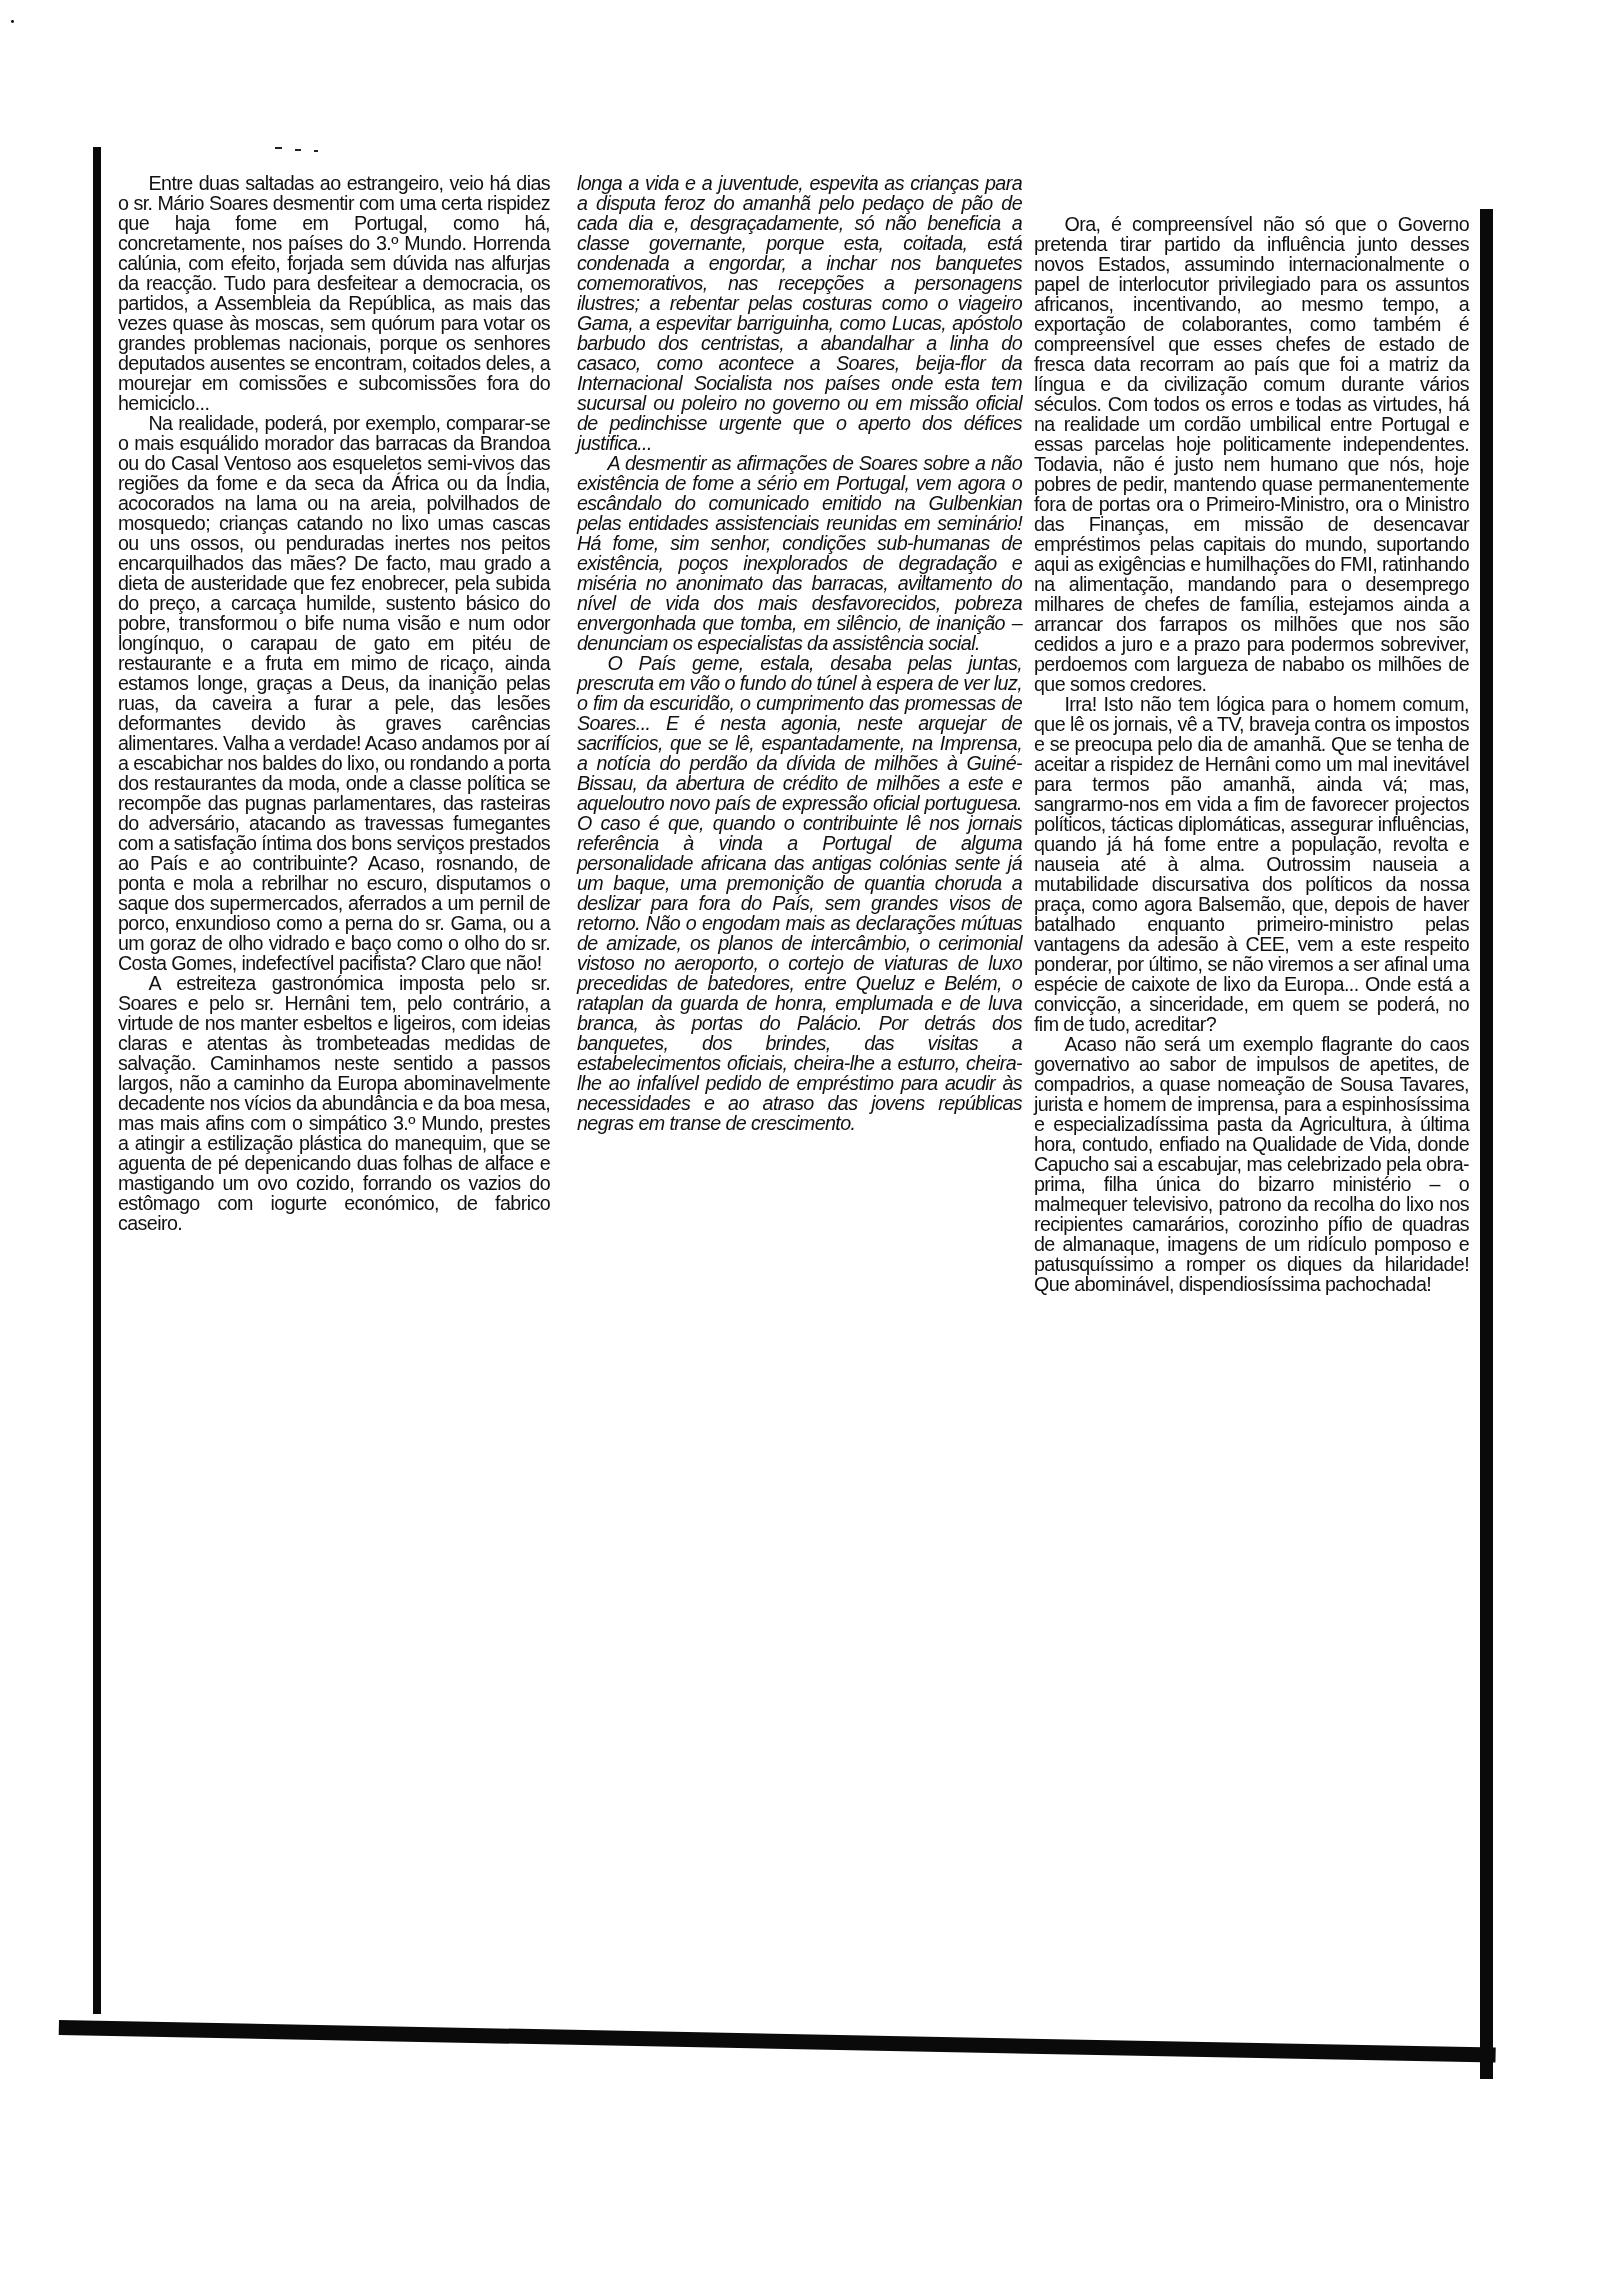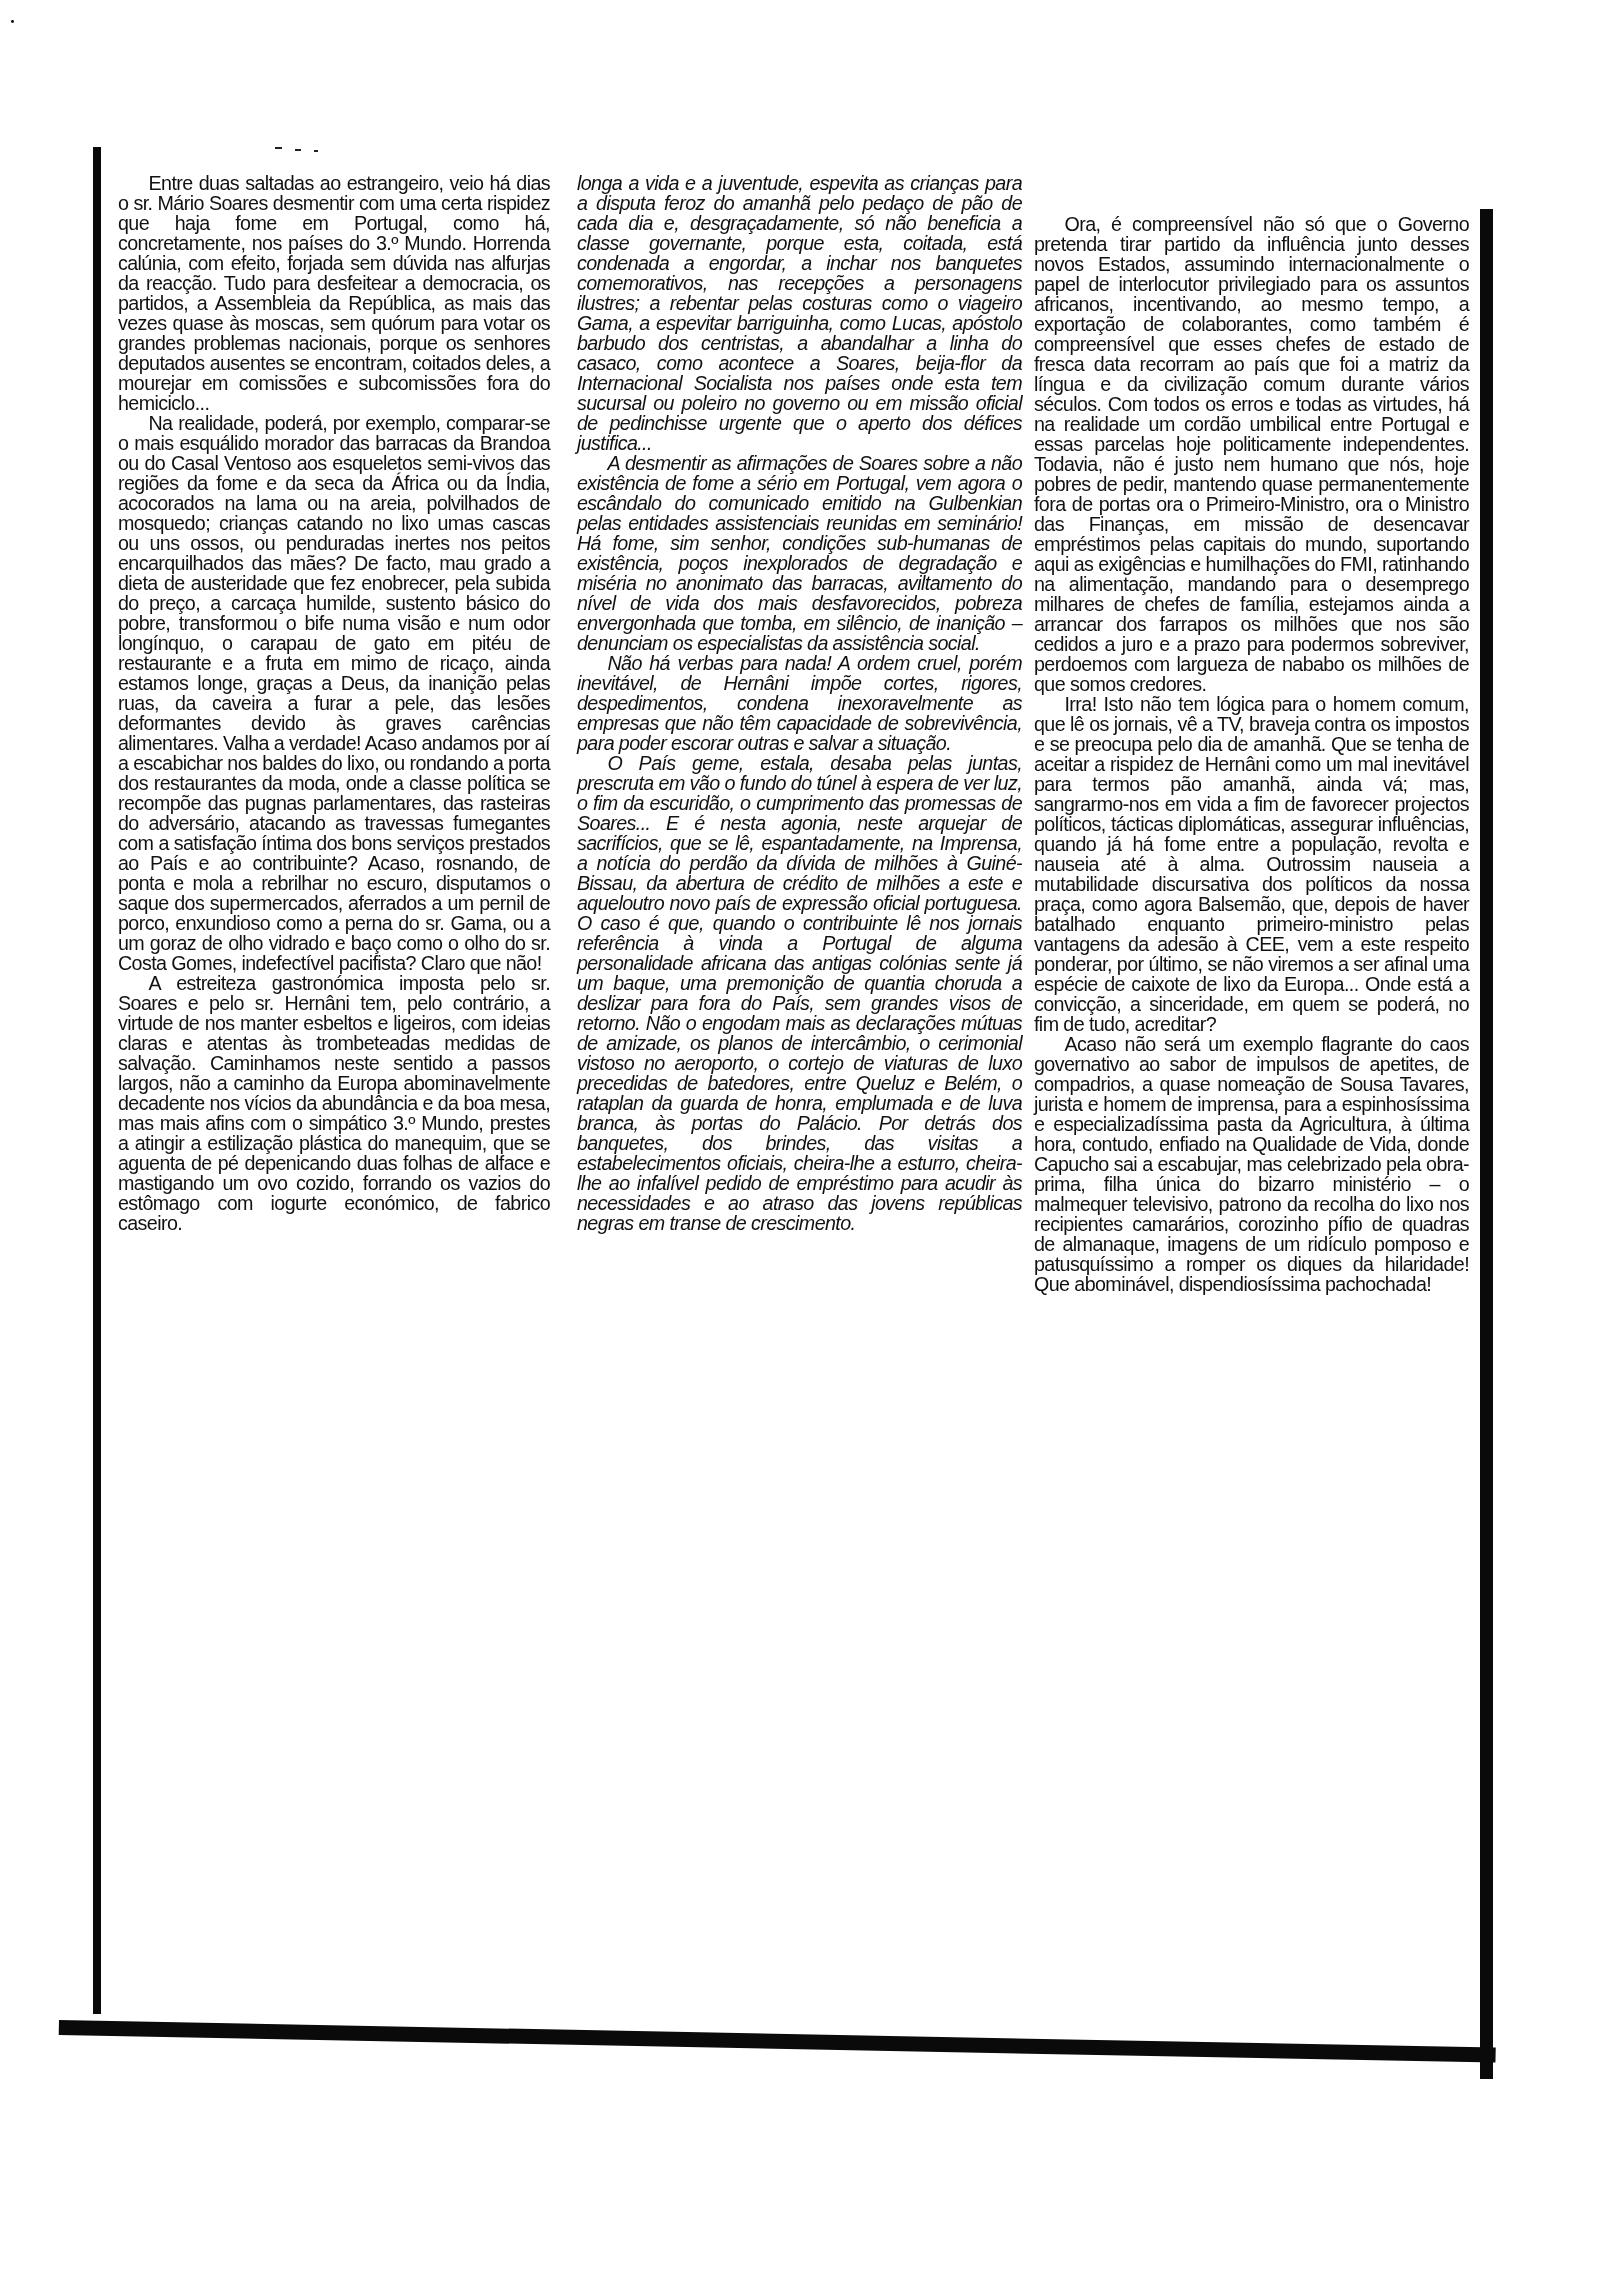--- a/index.html
+++ b/index.html
@@ -40,21 +40,20 @@
 
   <div class="col c1">
     <p>Entre duas saltadas ao estrangeiro, veio há dias o sr. Mário Soares desmentir com uma certa rispidez que haja fome em Portugal, como há, concretamente, nos países do 3.º Mundo. Horrenda calúnia, com efeito, forjada sem dúvida nas alfurjas da reacção. Tudo para desfeitear a democracia, os partidos, a Assembleia da República, as mais das vezes quase às moscas, sem quórum para votar os grandes problemas nacionais, porque os senhores deputados ausentes se encontram, coitados deles, a mourejar em comissões e subcomissões fora do hemiciclo...</p>
     <p>Na realidade, poderá, por exemplo, comparar-se o mais esquálido morador das barracas da Brandoa ou do Casal Ventoso aos esqueletos semi-vivos das regiões da fome e da seca da África ou da Índia, acocorados na lama ou na areia, polvilhados de mosquedo; crianças catando no lixo umas cascas ou uns ossos, ou penduradas inertes nos peitos encarquilhados das mães? De facto, mau grado a dieta de austeridade que fez enobrecer, pela subida do preço, a carcaça humilde, sustento básico do pobre, transformou o bife numa visão e num odor longínquo, o carapau de gato em pitéu de restaurante e a fruta em mimo de ricaço, ainda estamos longe, graças a Deus, da inanição pelas ruas, da caveira a furar a pele, das lesões deformantes devido às graves carências alimentares. Valha a verdade! Acaso andamos por aí a escabichar nos baldes do lixo, ou rondando a porta dos restaurantes da moda, onde a classe política se recompõe das pugnas parlamentares, das rasteiras do adversário, atacando as travessas fumegantes com a satisfação íntima dos bons serviços prestados ao País e ao contribuinte? Acaso, rosnando, de ponta e mola a rebrilhar no escuro, disputamos o saque dos supermercados, aferrados a um pernil de porco, enxundioso como a perna do sr. Gama, ou a um goraz de olho vidrado e baço como o olho do sr. Costa Gomes, indefectível pacifista? Claro que não!</p>
     <p>A estreiteza gastronómica imposta pelo sr. Soares e pelo sr. Hernâni tem, pelo contrário, a virtude de nos manter esbeltos e ligeiros, com ideias claras e atentas às trombeteadas medidas de salvação. Caminhamos neste sentido a passos largos, não a caminho da Europa abominavelmente decadente nos vícios da abundância e da boa mesa, mas mais afins com o simpático 3.º Mundo, prestes a atingir a estilização plástica do manequim, que se aguenta de pé depenicando duas folhas de alface e mastigando um ovo cozido, forrando os vazios do estômago com iogurte económico, de fabrico caseiro.</p>
   </div>
 
   <div class="col c2">
     <p class="cont">longa a vida e a juventude, espevita as crianças para a disputa feroz do amanhã pelo pedaço de pão de cada dia e, desgraçadamente, só não beneficia a classe governante, porque esta, coitada, está condenada a engordar, a inchar nos banquetes comemorativos, nas recepções a personagens ilustres; a rebentar pelas costuras como o viageiro Gama, a espevitar barriguinha, como Lucas, apóstolo barbudo dos centristas, a abandalhar a linha do casaco, como acontece a Soares, beija-flor da Internacional Socialista nos países onde esta tem sucursal ou poleiro no governo ou em missão oficial de pedinchisse urgente que o aperto dos défices justifica...</p>
     <p>A desmentir as afirmações de Soares sobre a não existência de fome a sério em Portugal, vem agora o escândalo do comunicado emitido na Gulbenkian pelas entidades assistenciais reunidas em seminário! Há fome, sim senhor, condições sub-humanas de existência, poços inexplorados de degradação e miséria no anonimato das barracas, aviltamento do nível de vida dos mais desfavorecidos, pobreza envergonhada que tomba, em silêncio, de inanição – denunciam os especialistas da assistência social.</p>
-    <p>Não há verbas para nada! A ordem cruel, porém inevitável, de Hernâni impõe cortes, rigores, despedimentos, condena inexoravelmente as empresas que não têm capacidade de sobrevivência, para poder escorar outras e salvar a situação.</p>
     <p>O País geme, estala, desaba pelas juntas, prescruta em vão o fundo do túnel à espera de ver luz, o fim da escuridão, o cumprimento das promessas de Soares... E é nesta agonia, neste arquejar de sacrifícios, que se lê, espantadamente, na Imprensa, a notícia do perdão da dívida de milhões à Guiné-Bissau, da abertura de crédito de milhões a este e aqueloutro novo país de expressão oficial portuguesa. O caso é que, quando o contribuinte lê nos jornais referência à vinda a Portugal de alguma personalidade africana das antigas colónias sente já um baque, uma premonição de quantia choruda a deslizar para fora do País, sem grandes visos de retorno. Não o engodam mais as declarações mútuas de amizade, os planos de intercâmbio, o cerimonial vistoso no aeroporto, o cortejo de viaturas de luxo precedidas de batedores, entre Queluz e Belém, o rataplan da guarda de honra, emplumada e de luva branca, às portas do Palácio. Por detrás dos banquetes, dos brindes, das visitas a estabelecimentos oficiais, cheira-lhe a esturro, cheira-lhe ao infalível pedido de empréstimo para acudir às necessidades e ao atraso das jovens repúblicas negras em transe de crescimento.</p>
   </div>
 
   <div class="col c3">
     <p>Ora, é compreensível não só que o Governo pretenda tirar partido da influência junto desses novos Estados, assumindo internacionalmente o papel de interlocutor privilegiado para os assuntos africanos, incentivando, ao mesmo tempo, a exportação de colaborantes, como também é compreensível que esses chefes de estado de fresca data recorram ao país que foi a matriz da língua e da civilização comum durante vários séculos. Com todos os erros e todas as virtudes, há na realidade um cordão umbilical entre Portugal e essas parcelas hoje politicamente independentes. Todavia, não é justo nem humano que nós, hoje pobres de pedir, mantendo quase permanentemente fora de portas ora o Primeiro-Ministro, ora o Ministro das Finanças, em missão de desencavar empréstimos pelas capitais do mundo, suportando aqui as exigências e humilhações do FMI, ratinhando na alimentação, mandando para o desemprego milhares de chefes de família, estejamos ainda a arrancar dos farrapos os milhões que nos são cedidos a juro e a prazo para podermos sobreviver, perdoemos com largueza de nababo os milhões de que somos credores.</p>
     <p>Irra! Isto não tem lógica para o homem comum, que lê os jornais, vê a TV, braveja contra os impostos e se preocupa pelo dia de amanhã. Que se tenha de aceitar a rispidez de Hernâni como um mal inevitável para termos pão amanhã, ainda vá; mas, sangrarmo-nos em vida a fim de favorecer projectos políticos, tácticas diplomáticas, assegurar influências, quando já há fome entre a população, revolta e nauseia até à alma. Outrossim nauseia a mutabilidade discursativa dos políticos da nossa praça, como agora Balsemão, que, depois de haver batalhado enquanto primeiro-ministro pelas vantagens da adesão à CEE, vem a este respeito ponderar, por último, se não viremos a ser afinal uma espécie de caixote de lixo da Europa... Onde está a convicção, a sinceridade, em quem se poderá, no fim de tudo, acreditar?</p>
     <p>Acaso não será um exemplo flagrante do caos governativo ao sabor de impulsos de apetites, de compadrios, a quase nomeação de Sousa Tavares, jurista e homem de imprensa, para a espinhosíssima e especializadíssima pasta da Agricultura, à última hora, contudo, enfiado na Qualidade de Vida, donde Capucho sai a escabujar, mas celebrizado pela obra-prima, filha única do bizarro ministério – o malmequer televisivo, patrono da recolha do lixo nos recipientes camarários, corozinho pífio de quadras de almanaque, imagens de um ridículo pomposo e patusquíssimo a romper os diques da hilaridade! Que abominável, dispendiosíssima pachochada!</p>
   </div>
 </div>
 

